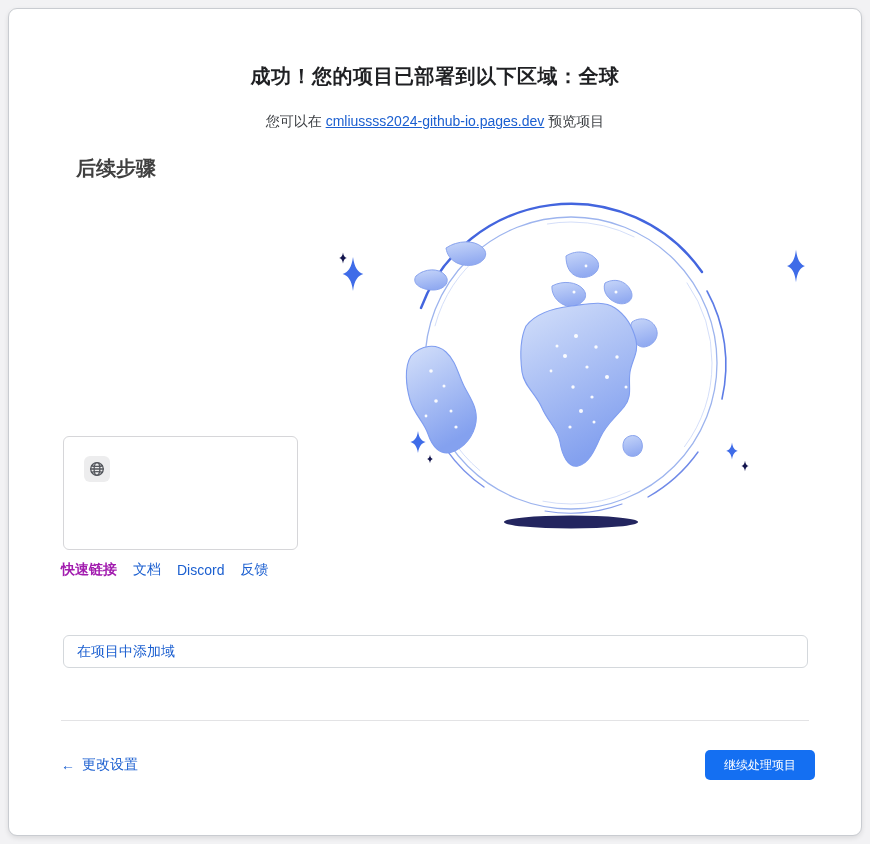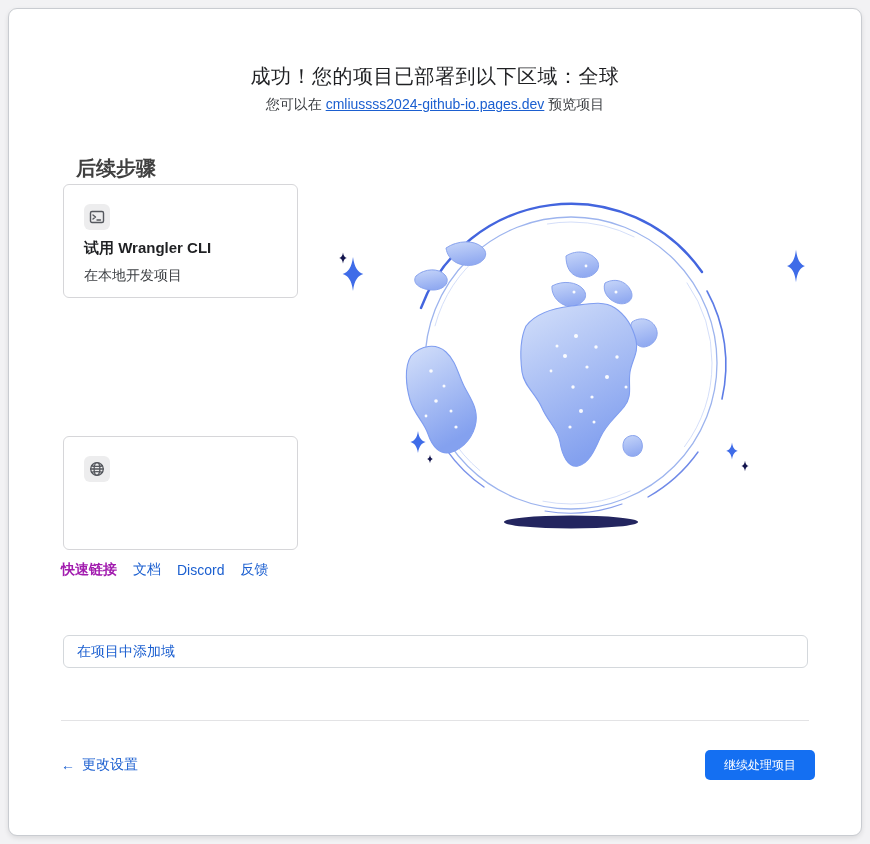--- a/index.html
+++ b/index.html
@@ -11,24 +11,24 @@
     overflow:hidden;
   }
   .page-card{
     position:absolute;left:8px;top:8px;width:854px;height:828px;
     background:#ffffff;border:1px solid #c9ccd1;border-radius:9px;
     box-shadow:0 2px 5px rgba(0,0,0,.10);
     box-sizing:border-box;
   }
   .hero{position:absolute;left:0;top:54px;width:100%;text-align:center;}
   .hero h1{
-    margin:0;font-size:20px;font-weight:normal;color:#1f2023;letter-spacing:.5px;
+    margin:0;font-size:20px;font-weight:bold;color:#1f2023;letter-spacing:.5px;
   }
   .hero .sub{
-    margin-top:6px;font-size:14px;color:#3b3e42;
+    margin-top:23px;font-size:14px;color:#3b3e42;
   }
   a.link{color:#1b5fd0;text-decoration:none;cursor:pointer;}
   a.link.u{text-decoration:underline;}
   .section-label{
     position:absolute;left:67px;top:146px;
     font-size:20px;font-weight:bold;color:#404040;
   }
   .step-card{
     position:absolute;left:54px;width:235px;height:114px;
     border:1px solid #d6d6d9;border-radius:6px;background:#fff;
@@ -73,31 +73,20 @@
 
   <div class="hero">
     <h1>成功！您的项目已部署到以下区域：全球</h1>
     <div class="sub">
       <span>您可以在 </span><a class="link u">cmliussss2024-github-io.pages.dev</a><span> 预览项目</span>
     </div>
   </div>
 
   <div class="section-label">后续步骤</div>
 
-  <div class="step-card" style="top:175px">
-    <div class="icon-chip">
-      <svg width="16" height="16" viewBox="0 0 16 16" fill="none" stroke="#55585e" stroke-width="1.4" stroke-linecap="round" stroke-linejoin="round">
-        <rect x="1.5" y="2.5" width="13" height="11" rx="1.5"></rect>
-        <polyline points="4,6 6.5,8 4,10"></polyline>
-        <line x1="8" y1="11" x2="11.5" y2="11"></line>
-      </svg>
-    </div>
-    <div class="t">试用 Wrangler CLI</div>
-    <div class="d">在本地开发项目</div>
-  </div>
 
 
   <div class="step-card" style="top:427px">
     <div class="icon-chip">
       <svg width="16" height="16" viewBox="0 0 16 16" fill="none" stroke="#55585e" stroke-width="1.3" stroke-linecap="round">
         <circle cx="8" cy="8" r="6.3"></circle>
         <ellipse cx="8" cy="8" rx="2.9" ry="6.3"></ellipse>
         <line x1="1.7" y1="8" x2="14.3" y2="8"></line>
         <path d="M2.6,4.6 C4,5.6 12,5.6 13.4,4.6 M2.6,11.4 C4,10.4 12,10.4 13.4,11.4"></path>
       </svg>

